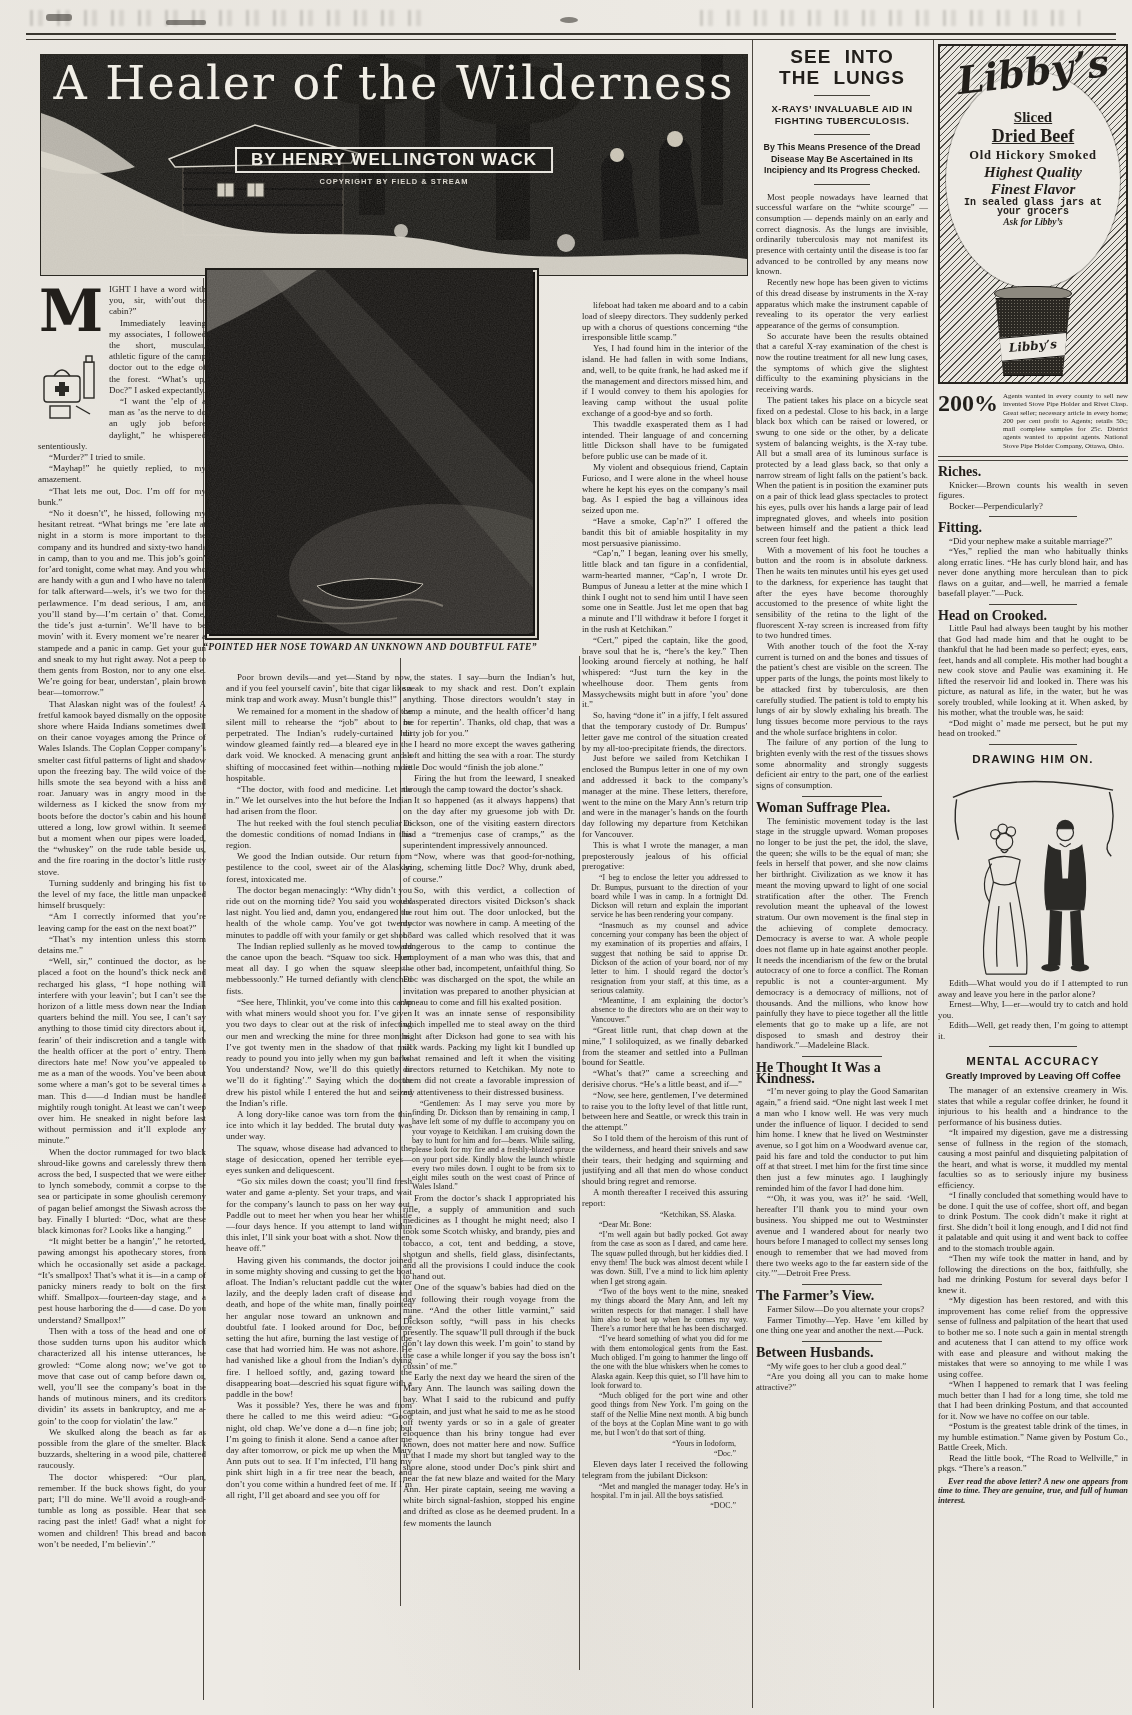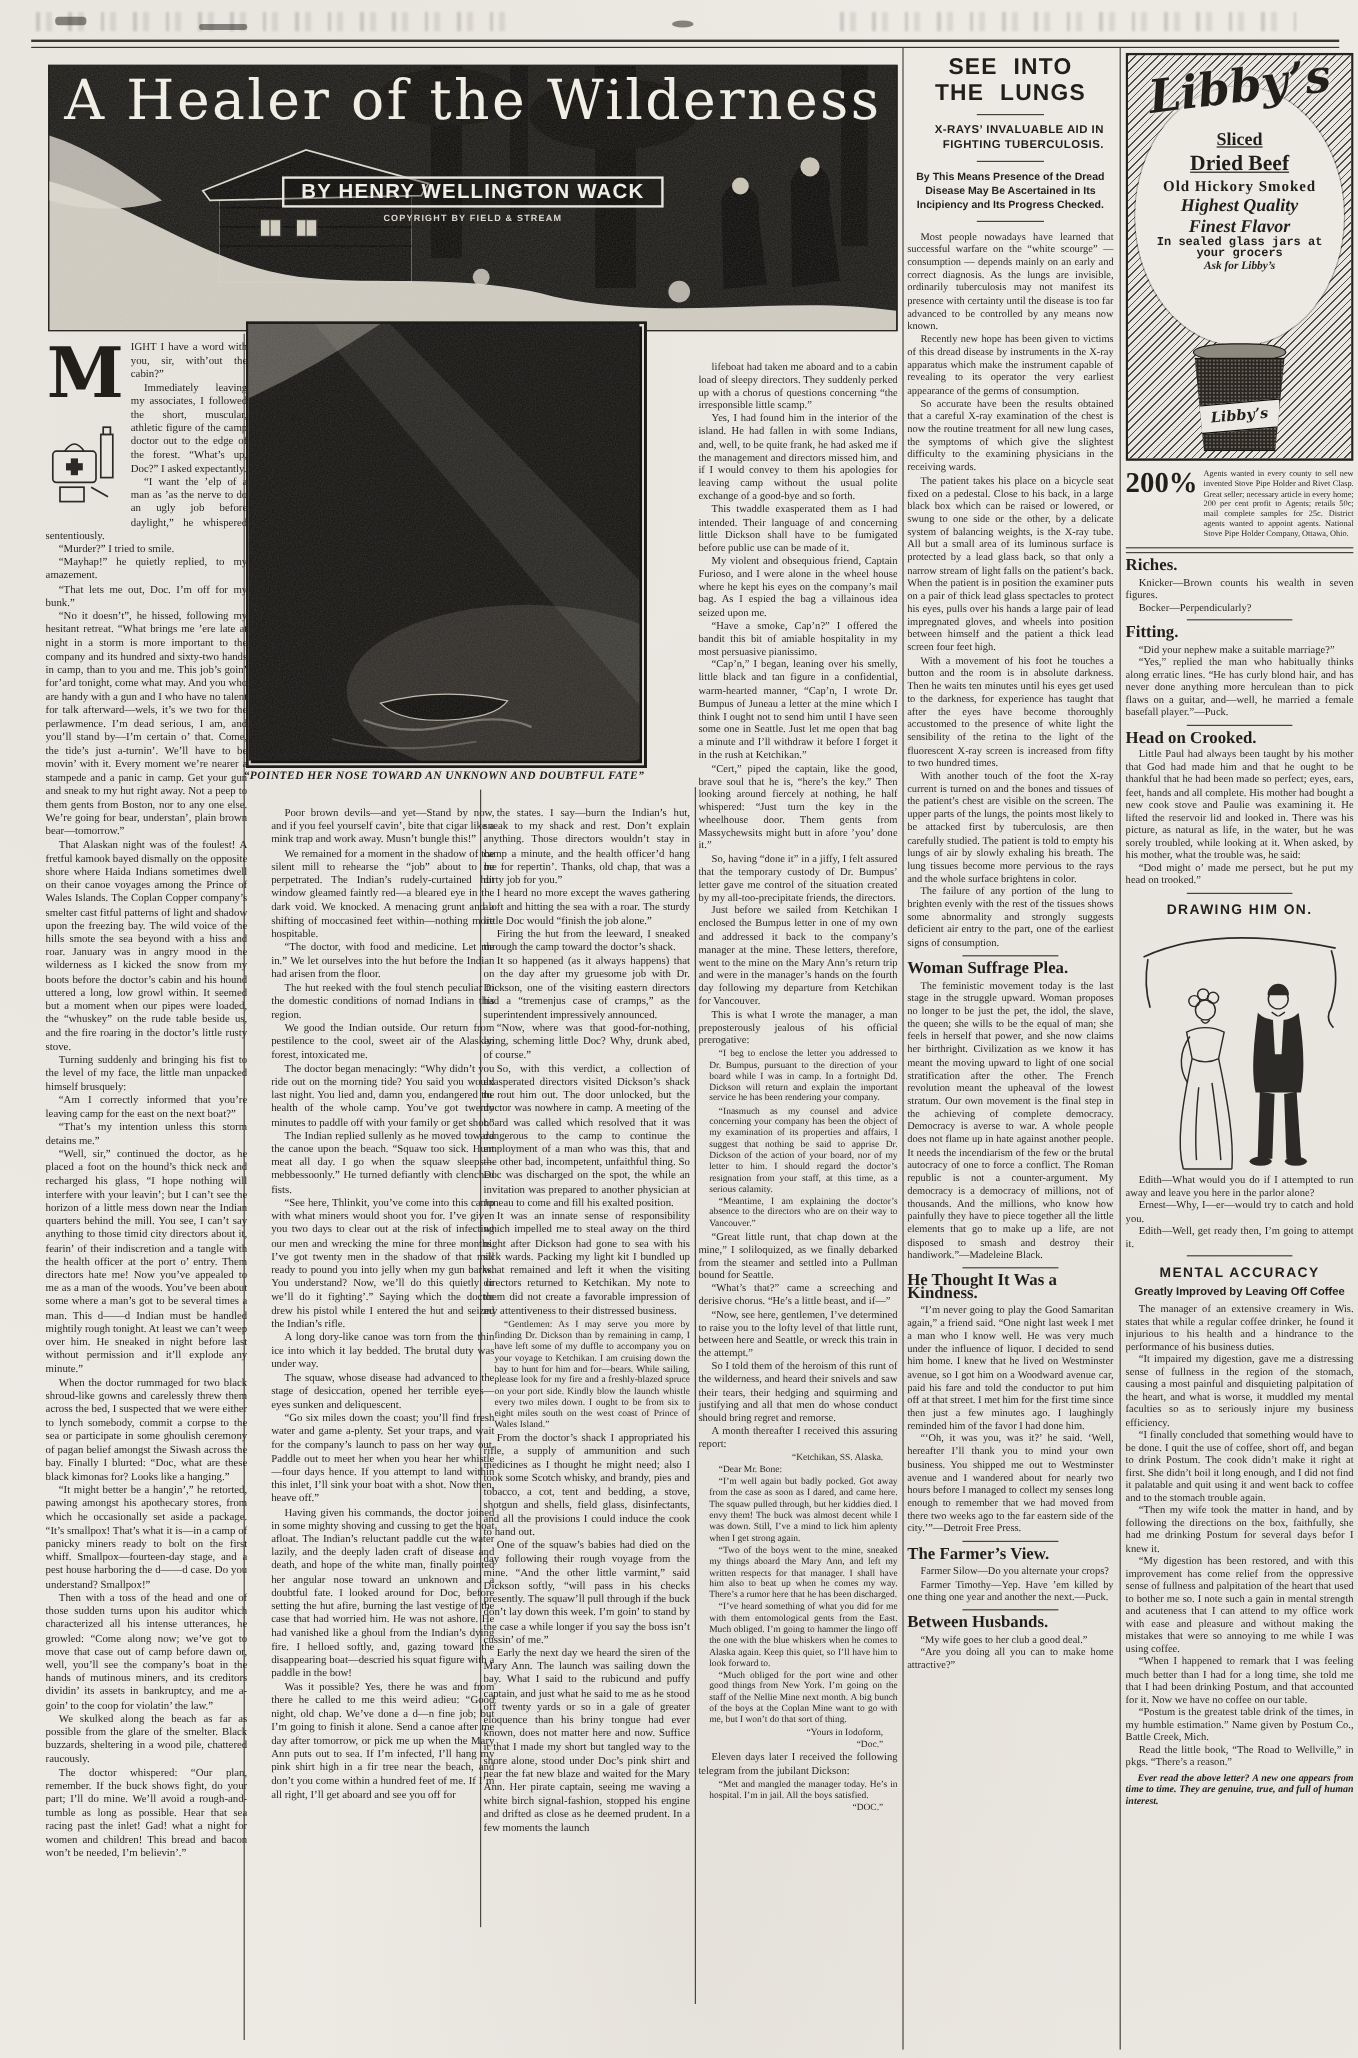--- a/index.html
+++ b/index.html
@@ -53,21 +53,21 @@
   .b-fine{font-weight:700;font-style:italic;font-size:8.3px;line-height:9.8px;text-indent:10px;margin-top:3px;}
 
   
   .dropwrap{float:left;width:66px;height:150px;margin:2px 5px 2px 0;text-align:center;}
   .dropM{font-family:"DejaVu Serif",serif;font-weight:700;font-size:58px;line-height:50px;}
   .open{text-indent:0;}
 
   
   .xhead{margin:0 12px 2px;font-family:"Liberation Sans",sans-serif;font-weight:700;font-size:19px;line-height:21px;
          letter-spacing:1px;word-spacing:7px;text-align:center;text-indent:0;}
-  .xsub{font-family:"Liberation Sans",sans-serif;font-weight:700;font-size:9.5px;line-height:12px;text-align:right;letter-spacing:.4px;padding:0 8px;}
+  .xsub{font-family:"Liberation Sans",sans-serif;font-weight:700;font-size:9.5px;line-height:12px;text-align:center;letter-spacing:.4px;padding:0 8px;}
   .xdeck{font-family:"Liberation Sans",sans-serif;font-weight:700;font-size:8.8px;line-height:11.5px;text-align:center;padding:0 4px;}
   .shortrule{width:56px;height:1px;background:#45423b;margin:7px auto;}
 
   
   .libby{position:relative;height:336px;border:2px solid #26231e;overflow:hidden;
          background-color:#e9e6df;
          background-image:repeating-linear-gradient(135deg, rgba(40,38,33,.8) 0px, rgba(40,38,33,.8) 1px, transparent 1px, transparent 4.5px);}
   .libby-blob{position:absolute;left:6px;top:26px;width:174px;height:216px;background:#edeae4;border-radius:50%;box-shadow:0 0 0 1px rgba(40,38,33,.35);}
   .libby-script{position:absolute;top:4px;left:0;width:100%;text-align:center;
          font-family:"DejaVu Serif",serif;font-style:italic;font-weight:700;font-size:38px;line-height:44px;

